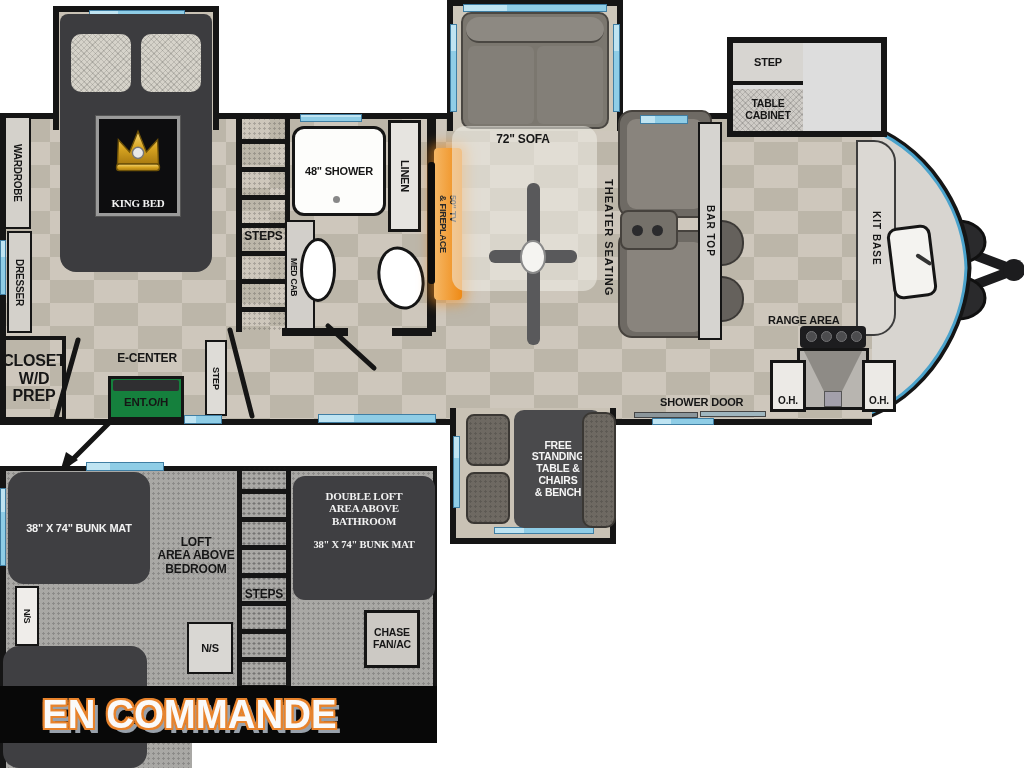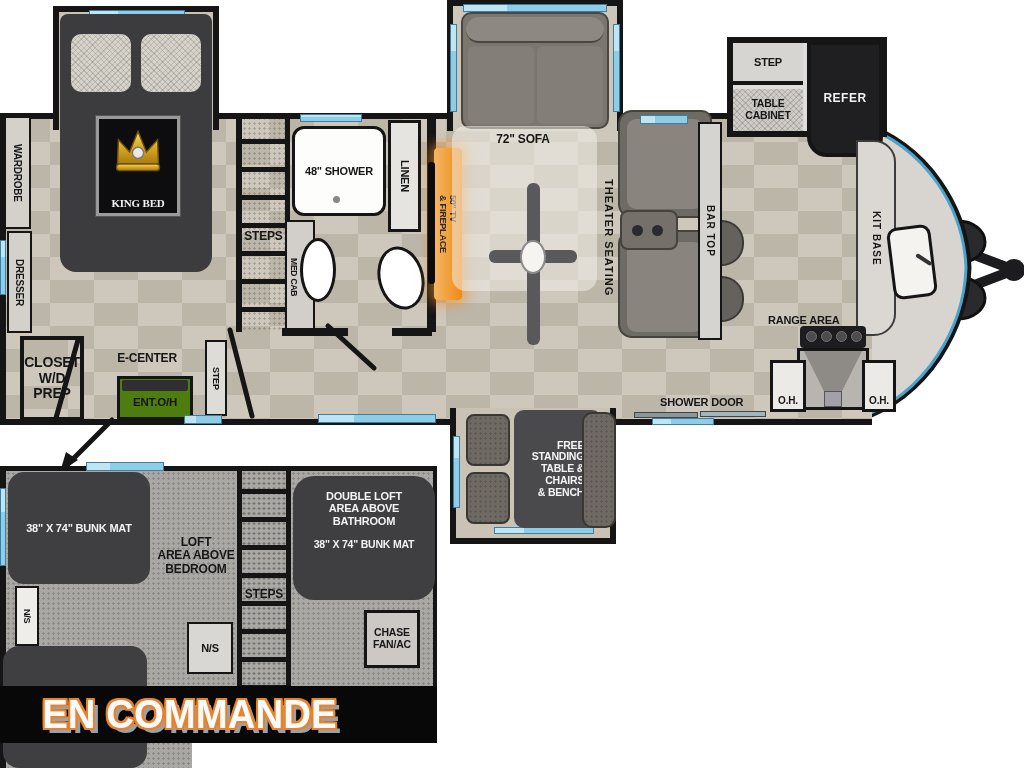--- a/index.html
+++ b/index.html
@@ -66,25 +66,25 @@
         <circle cx="30" cy="28" r="6" fill="#e8e8e8" stroke="#777" stroke-width="1.5"></circle>
       </svg>
       <div class="abs lbl" style="left:0;top:78px;width:100%;text-align:center;color:#f2f2f2;font-size:11px;font-family:'Liberation Serif',serif;">KING BED</div>
     </div>
   </div>
 
   <div class="abs vt lbl" style="left:4px;top:116px;width:27px;height:113px;background:#d4d1cb;border:2px solid #151515;font-size:10px;">WARDROBE</div>
   <div class="abs vt lbl" style="left:7px;top:231px;width:25px;height:102px;background:#d4d1cb;border:2px solid #151515;font-size:10px;">DRESSER</div>
   <div class="abs win" style="left:0;top:240px;width:6px;height:55px;"></div>
 
-  <div class="abs tile ctr lbl" style="left:20px;top:336px;width:64px;height:85px;border:4px solid #151515;font-size:14px;">CLOSET
+  <div class="abs tile ctr lbl" style="left:2px;top:336px;width:64px;height:85px;border:4px solid #151515;font-size:16px;">CLOSET
 W/D PREP</div>
 
   <div class="abs lbl" style="left:104px;top:352px;width:86px;text-align:center;font-size:12px;">E-CENTER</div>
-  <div class="abs" style="left:117px;top:376px;width:76px;height:44px;background:#4d7c0f;border:3px solid #151515;">
+  <div class="abs" style="left:108px;top:376px;width:76px;height:44px;background:#15803d;border:3px solid #151515;">
     <div class="abs" style="left:2px;top:1px;width:66px;height:11px;background:#2f2f31;border-radius:2px;"></div>
     <div class="abs lbl" style="left:0;top:17px;width:100%;text-align:center;font-size:11.5px;">ENT.O/H</div>
   </div>
 
   <div class="abs vt lbl" style="left:205px;top:340px;width:22px;height:76px;background:#dedcd7;border:2px solid #151515;font-size:9px;">STEP</div>
 
   <div class="abs treads" style="left:236px;top:116px;width:54px;height:216px;border-left:6px solid #151515;border-right:5px solid #151515;">
     <div class="abs lbl" style="left:0;top:114px;width:100%;text-align:center;font-size:12px;">STEPS</div>
   </div>
 
@@ -138,21 +138,20 @@
 
   <div class="abs vt lbl" style="left:698px;top:122px;width:24px;height:218px;background:#d6d4d0;border:2px solid #151515;font-size:10px;letter-spacing:1px;">BAR TOP</div>
   <div class="abs" style="left:722px;top:220px;width:22px;height:46px;background:#65615c;border:2px solid #3c3936;border-left:none;border-radius:0 23px 23px 0;"></div>
   <div class="abs" style="left:722px;top:276px;width:22px;height:46px;background:#65615c;border:2px solid #3c3936;border-left:none;border-radius:0 23px 23px 0;"></div>
   <div class="abs winv" style="left:640px;top:115px;width:48px;height:9px;"></div>
 
   <div class="abs" style="left:727px;top:37px;width:160px;height:100px;border:6px solid #151515;background:#ddd;">
     <div class="abs ctr lbl" style="left:0;top:0;width:70px;height:42px;background:#d7d5d1;border-bottom:4px solid #151515;font-size:11px;">STEP</div>
     <div class="abs ctr lbl hatch" style="left:0;top:46px;width:70px;height:42px;background-color:#cfccc7;font-size:10.5px;">TABLE
 CABINET</div>
-    <div class="abs ctr lbl" style="left:74px;top:-2px;width:76px;height:116px;background:#1f1f22;border:4px solid #151515;border-radius:0 0 20px 20px;color:#f0f0f0;font-size:12px;letter-spacing:0.5px;">REFER</div>
   </div>
 
   <div class="abs vt lbl" style="left:856px;top:140px;width:40px;height:196px;background:#dbd8d3;border:2px solid #3c3c3c;border-radius:0 22px 22px 0;font-size:10px;letter-spacing:1px;">KIT BASE</div>
   <div class="abs" style="left:890px;top:226px;width:44px;height:72px;background:#f4f3f0;border:3px solid #151515;border-radius:10px;transform:rotate(-7deg);">
     <div class="abs" style="left:22px;top:30px;width:18px;height:4px;background:#333;transform:rotate(40deg);border-radius:2px;"></div>
   </div>
 
   <div class="abs lbl" style="left:768px;top:314px;width:110px;font-size:11px;">RANGE AREA</div>
   <div class="abs" style="left:800px;top:326px;width:66px;height:22px;background:#1d1d1f;border-radius:4px;">
     <div class="abs" style="left:6px;top:5px;width:11px;height:11px;border-radius:50%;background:#4c4c4e;border:1px solid #737375;"></div>
@@ -180,21 +179,21 @@
     <line x1="328" y1="26" x2="374" y2="68" stroke="#151515" stroke-width="5" stroke-linecap="round"></line>
     <line x1="112" y1="120" x2="68" y2="164" stroke="#151515" stroke-width="5" stroke-linecap="round"></line>
     <path d="M 60 172 L 78 160 L 66 152 Z" fill="#151515"></path>
   </svg>
 
   <div class="abs" style="left:450px;top:408px;width:166px;height:136px;border:6px solid #151515;border-top:none;background:#c9c2b5;">
     <div class="abs win" style="left:-3px;top:28px;width:7px;height:72px;"></div>
     <div class="abs winv" style="left:38px;top:119px;width:100px;height:7px;"></div>
     <div class="abs spk" style="left:10px;top:6px;width:44px;height:52px;background-color:#6e6962;border:2px solid #3a3733;border-radius:8px;"></div>
     <div class="abs spk" style="left:10px;top:64px;width:44px;height:52px;background-color:#6e6962;border:2px solid #3a3733;border-radius:8px;"></div>
-    <div class="abs ctr lbl" style="left:58px;top:2px;width:88px;height:118px;background:#4a4a4c;border-radius:10px;color:#f5f5f5;font-size:10.5px;text-align:right;">FREE
+    <div class="abs ctr lbl" style="left:58px;top:2px;width:88px;height:118px;background:#4a4a4c;border-radius:10px;color:#f5f5f5;font-size:10.5px;">FREE
 STANDING
 TABLE &amp;
 CHAIRS
 &amp; BENCH</div>
     <div class="abs spk" style="left:126px;top:4px;width:34px;height:116px;background-color:#6e6962;border:2px solid #3a3733;border-radius:10px;"></div>
   </div>
 
   <div class="abs spk" style="left:0;top:466px;width:437px;height:220px;border-top:5px solid #151515;border-left:6px solid #151515;border-right:4px solid #151515;"></div>
   <div class="abs spk" style="left:0;top:686px;width:192px;height:82px;border-left:6px solid #151515;"></div>
   <div class="abs winv" style="left:86px;top:462px;width:78px;height:9px;"></div>
@@ -209,21 +208,21 @@
   <div class="abs vt lbl" style="left:15px;top:586px;width:24px;height:60px;background:#efedea;border:2px solid #151515;font-size:9px;">N/S</div>
 
   <div class="abs dark" style="left:3px;top:646px;width:144px;height:122px;border-radius:16px;"></div>
 
   <div class="abs ctr lbl" style="left:187px;top:622px;width:46px;height:52px;background:#d9d7d3;border:2px solid #151515;font-size:11px;">N/S</div>
 
   <div class="abs treads" style="left:237px;top:466px;width:54px;height:220px;border-left:5px solid #151515;border-right:5px solid #151515;">
     <div class="abs lbl" style="left:0;top:122px;width:100%;text-align:center;font-size:12px;">STEPS</div>
   </div>
 
-  <div class="abs dark" style="left:293px;top:476px;width:142px;height:124px;border-radius:21px;color:#f2f2f2;">
+  <div class="abs dark" style="left:293px;top:476px;width:142px;height:124px;border-radius:12px;color:#f2f2f2;font-family:Liberation Serif, serif;">
     <div class="lbl" style="margin-top:14px;text-align:center;font-size:11px;">DOUBLE LOFT
 AREA ABOVE
 BATHROOM</div>
     <div class="lbl" style="margin-top:12px;text-align:center;font-size:10.5px;">38" X 74" BUNK MAT</div>
   </div>
 
   <div class="abs" style="left:0;top:686px;width:437px;height:57px;background:#080808;display:flex;align-items:center;">
     <span class="banner-text" style="padding-left:44px;">EN COMMANDE</span>
   </div>
 

